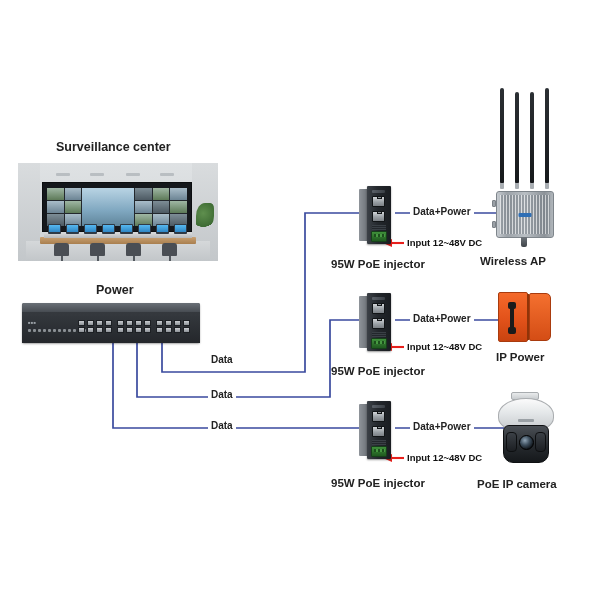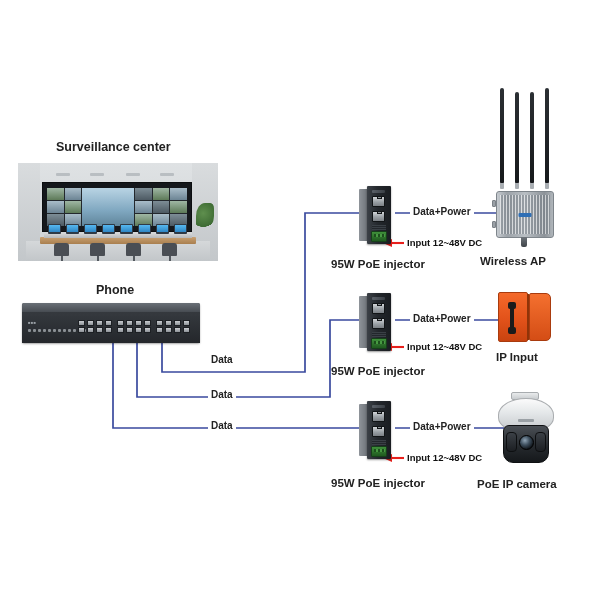--- a/index.html
+++ b/index.html
@@ -478,21 +478,21 @@
     <div class="monitor" style="left:156px; top:61px; width:13px; height:10px;">
         <i></i>
       </div>
 
     <div class="chair" style="left:36px;  top:80px; width:15px; height:13px;"></div>
     <div class="chair" style="left:72px;  top:80px; width:15px; height:13px;"></div>
     <div class="chair" style="left:108px; top:80px; width:15px; height:13px;"></div>
     <div class="chair" style="left:144px; top:80px; width:15px; height:13px;"></div>
   </div>
 
-  <div class="lbl lbl-title" style="left:96px; top:284px;">Phone</div>
+  <div class="lbl lbl-title" style="left:96px; top:284px;">Power</div>
 
   <div class="switch-body" style="left:22px; top:303px; width:178px; height:40px;">
     <div class="switch-top"></div>
     <div class="switch-face">
       <div class="sw-brand" style="left:6px; top:4px;">■■■</div>
       <div class="sw-leds" style="left:6px; top:13px;">
         <span></span>
           <span></span>
           <span></span>
           <span></span>
@@ -620,21 +620,21 @@
   </div>
   <div class="lbl lbl-dev" style="left:480px; top:256px;">Wireless AP</div>
 
   <div class="phone" style="left:498px; top:292px; width:56px; height:50px;">
     <div class="ph-box" style="left:0; top:0; width:30px; height:50px;">
       <div class="ph-hs" style="left:11px; top:12px; width:4px; height:26px;"></div>
     </div>
     <div class="ph-hinge" style="left:29px; top:2px; height:46px;"></div>
     <div class="ph-lid" style="left:31px; top:1px; width:22px; height:48px;"></div>
   </div>
-  <div class="lbl lbl-dev" style="left:496px; top:352px;">IP Input</div>
+  <div class="lbl lbl-dev" style="left:496px; top:352px;">IP Power</div>
 
   <div class="cam" style="left:489px; top:392px; width:74px; height:78px;">
     <div class="cam-mount" style="left:22px; top:0; width:28px; height:8px;"></div>
     <div class="cam-dome" style="left:9px; top:6px; width:56px; height:34px;">
       <div class="cam-brand"></div>
     </div>
     <div class="cam-head" style="left:14px; top:33px; width:46px; height:38px;">
       <div class="cam-ir" style="left:2px;  top:6px;  width:11px; height:20px;"></div>
       <div class="cam-ir" style="right:2px; top:6px;  width:11px; height:20px;"></div>
       <div class="cam-lens" style="left:15px; top:9px; width:15px; height:15px;"></div>

